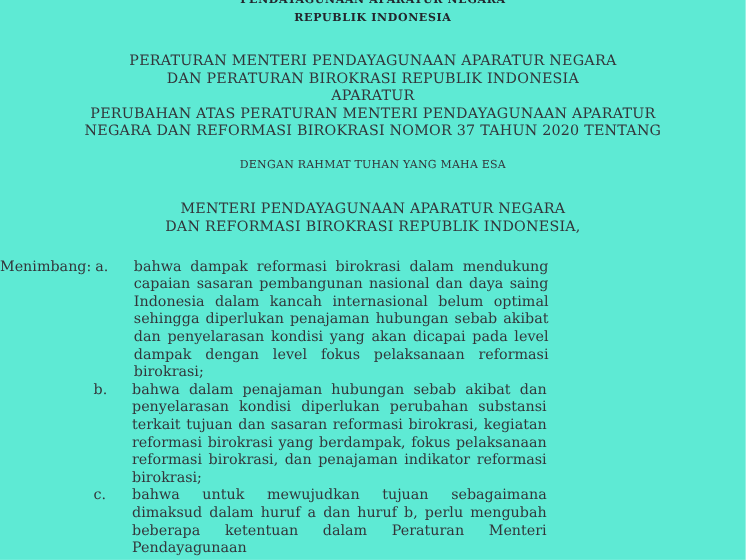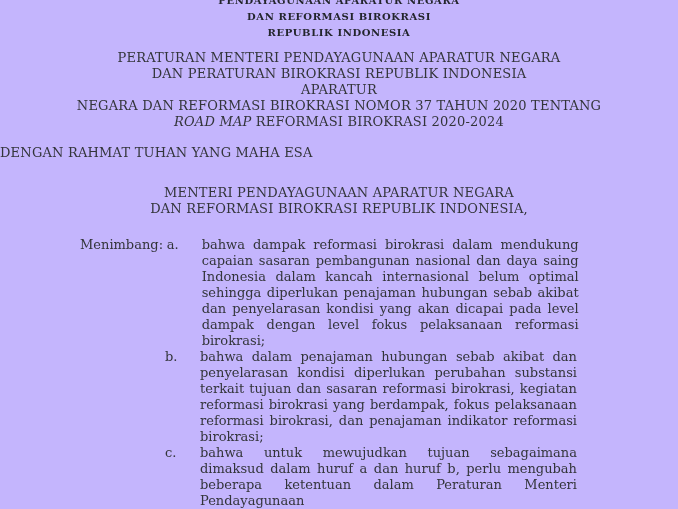--- a/index.html
+++ b/index.html
@@ -5,93 +5,91 @@
   html, body {
     margin: 0;
     padding: 0;
     background: #ffffff;
   }
   .page {
     position: relative;
     width: 678px;
     height: 509px;
     overflow: hidden;
-    background: #c4b5fd;
+    background: #5eead4;
     font-family: "DejaVu Serif", serif;
     color: #33353a;
   }
   
   .letterhead {
     margin-top: -7px;
     text-align: center;
     font-size: 10px;
     line-height: 16px;
     font-weight: bold;
     letter-spacing: 0.6px;
     color: #23252c;
   }
   
   .title-block {
-    margin-top: 9px;
+    margin-top: 23px;
     text-align: center;
     font-size: 13px;
     line-height: 16px;
     letter-spacing: 0.2px;
   }
   .italic { font-style: italic; }
   .invocation {
     margin: 15px 0 0 0;
-    text-align: left;
-    font-size: 13px;
+    text-align: center;
+    font-size: 10px;
     line-height: 16px;
     letter-spacing: 0.2px;
   }
   .authority {
     margin-top: 24px;
     text-align: center;
     font-size: 13px;
     line-height: 16px;
     letter-spacing: 0.2px;
   }
   
   .considerations {
     margin-top: 20px;
     font-size: 13px;
     line-height: 16px;
   }
   .c-row {
     display: flex;
-    padding-left: 80px;
   }
   .c-label { flex: 0 0 77px; }
   .c-colon { flex: 0 0 8px; }
   .c-letter { flex: 0 0 35px; }
   .c-text {
     flex: 0 0 377px;
     width: 377px;
     text-align: justify;
   }
 </style>
 </head>
 <body>
 
 <div class="page">
 
   <header class="letterhead">
     <div>PENDAYAGUNAAN APARATUR NEGARA</div>
-    <div>DAN REFORMASI BIROKRASI</div>
     <div>REPUBLIK INDONESIA</div>
   </header>
 
   <section class="title-block">
     <div>PERATURAN MENTERI PENDAYAGUNAAN APARATUR NEGARA</div>
     <div>DAN PERATURAN BIROKRASI REPUBLIK INDONESIA</div>
     <div>APARATUR</div>
+    <div>PERUBAHAN ATAS PERATURAN MENTERI PENDAYAGUNAAN APARATUR</div>
     <div>NEGARA DAN REFORMASI BIROKRASI NOMOR 37 TAHUN 2020 TENTANG</div>
-    <div><span class="italic">ROAD MAP</span><span> REFORMASI BIROKRASI 2020-2024</span></div>
   </section>
 
   <p class="invocation">DENGAN RAHMAT TUHAN YANG MAHA ESA</p>
 
   <section class="authority">
     <div>MENTERI PENDAYAGUNAAN APARATUR NEGARA</div>
     <div>DAN REFORMASI BIROKRASI REPUBLIK INDONESIA,</div>
   </section>
 
   <section class="considerations">

